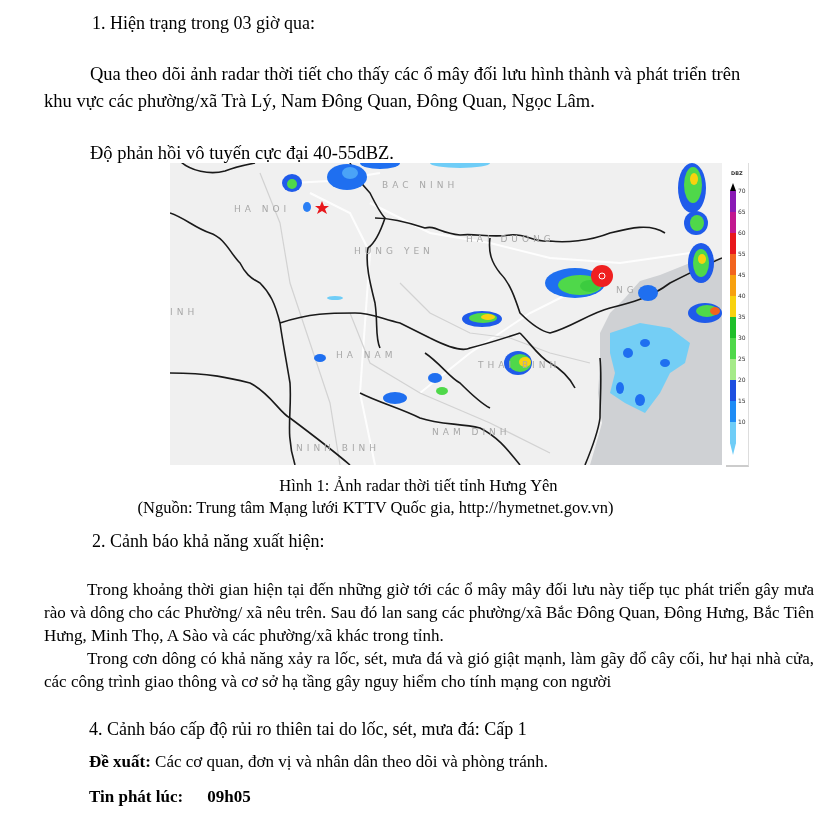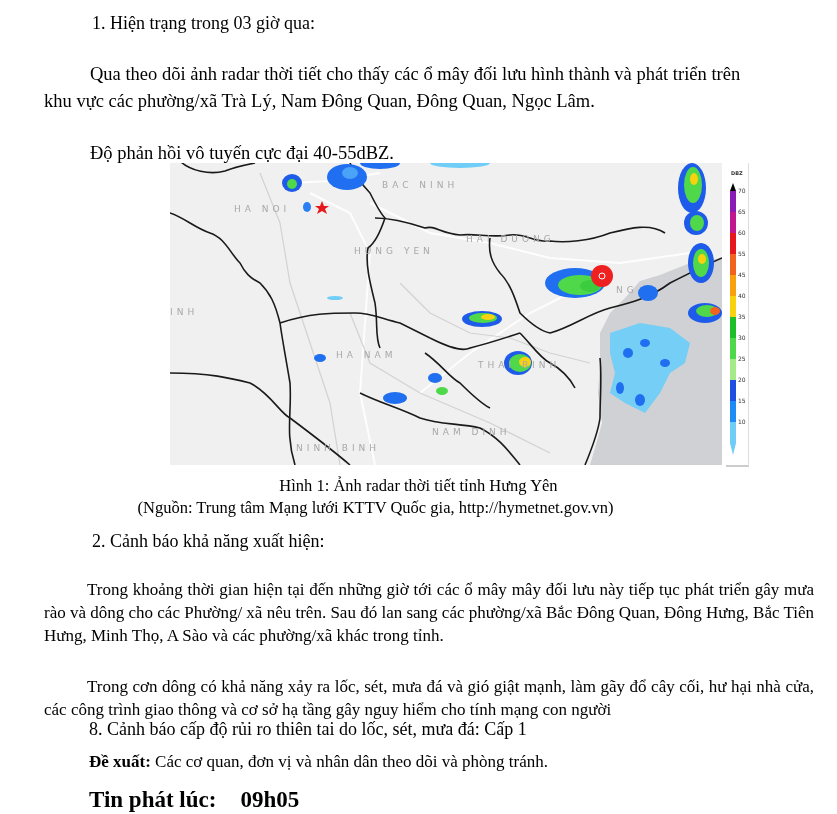--- a/index.html
+++ b/index.html
@@ -145,21 +145,21 @@
       <text class="tick" x="12" y="240">15</text>
       <text class="tick" x="12" y="261">10</text>
     </svg>
 </div>
 
 <div class="abs cap" style="left:0; width:837px; top:476px;">Hình 1: Ảnh radar thời tiết tỉnh Hưng Yên</div>
 <div class="abs cap" style="left:0; width:717px; top:498px;margin-left:17px;">(Nguồn: Trung tâm Mạng lưới KTTV Quốc gia, http://hymetnet.gov.vn)</div>
 
 <div class="abs h" style="left:92px; top:531px;">2. Cảnh báo khả năng xuất hiện:</div>
 <div class="abs p2" style="left:44px; top:578px; width:770px; text-indent:43px;">Trong khoảng thời gian hiện tại đến những giờ tới các ổ mây mây đối lưu này tiếp tục phát triển gây mưa rào và dông cho các Phường/ xã nêu trên. Sau đó lan sang các phường/xã Bắc Đông Quan, Đông Hưng, Bắc Tiên Hưng, Minh Thọ, A Sào và các phường/xã khác trong tỉnh.</div>
-<div class="abs p2" style="left:44px; top:647px; width:770px; text-indent:43px;margin-top:28px;">Trong cơn dông có khả năng xảy ra lốc, sét, mưa đá và gió giật mạnh, làm gãy đổ cây cối, hư hại nhà cửa, các công trình giao thông và cơ sở hạ tầng gây nguy hiểm cho tính mạng con người</div>
+<div class="abs p2" style="left:44px; top:647px; width:770px; text-indent:43px;">Trong cơn dông có khả năng xảy ra lốc, sét, mưa đá và gió giật mạnh, làm gãy đổ cây cối, hư hại nhà cửa, các công trình giao thông và cơ sở hạ tầng gây nguy hiểm cho tính mạng con người</div>
 
-<div class="abs h" style="left:89px; top:719px;">8. Cảnh báo cấp độ rủi ro thiên tai do lốc, sét, mưa đá: Cấp 1</div>
+<div class="abs h" style="left:89px; top:719px;">4. Cảnh báo cấp độ rủi ro thiên tai do lốc, sét, mưa đá: Cấp 1</div>
 <div class="abs" style="left:89px; top:752px; font-size:17px; white-space:nowrap;">
   <b>Đề xuất:</b><span> Các cơ quan, đơn vị và nhân dân theo dõi và phòng tránh.</span>
 </div>
-<div class="abs" style="left:89px; top:787px; font-size:23px; font-weight:bold; white-space:nowrap;">
+<div class="abs" style="left:89px; top:787px; font-size:17px; font-weight:bold; white-space:nowrap;">
   <span>Tin phát lúc:</span><span style="display:inline-block;width:24px;"></span><span>09h05</span>
 </div>
 
 </body></html>

